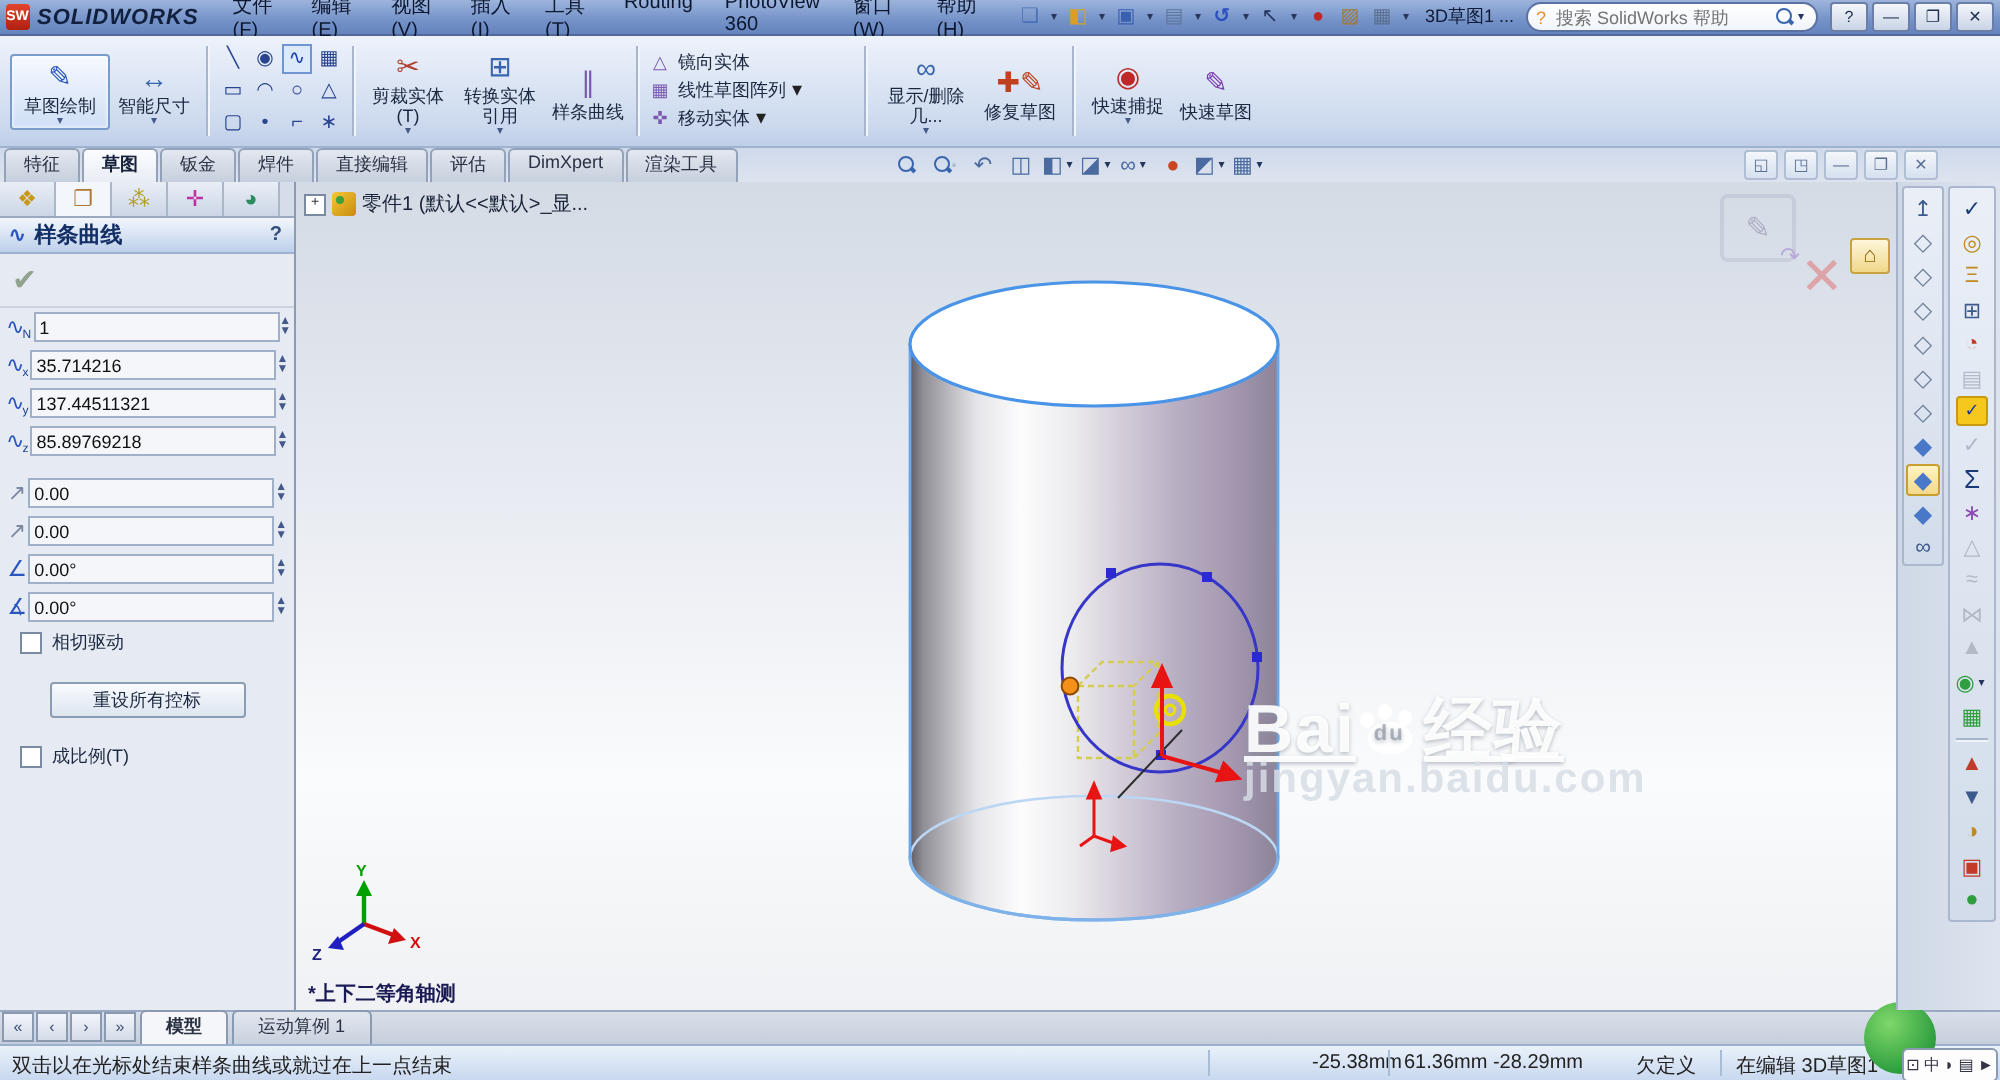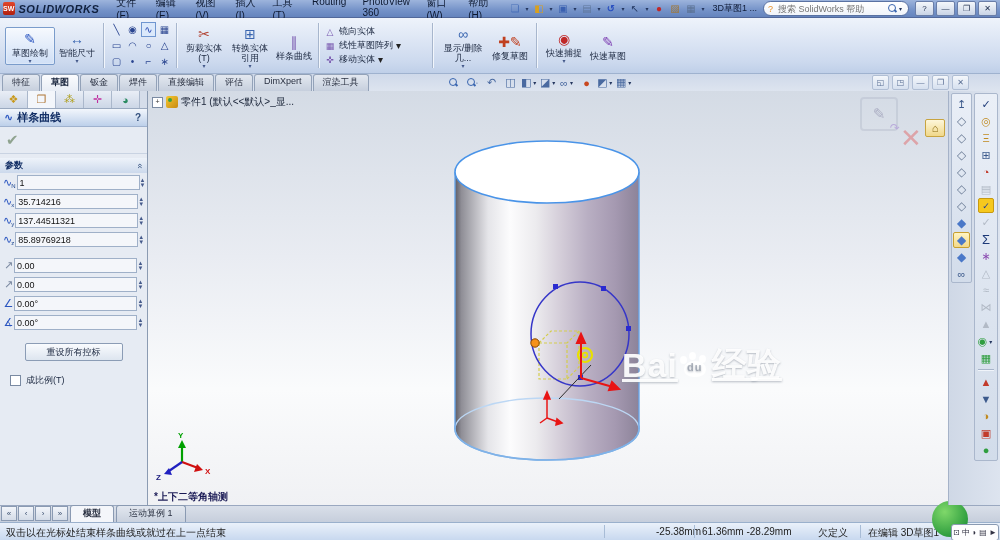--- a/index.html
+++ b/index.html
@@ -335,24 +335,20 @@
       <span class="ptab" data-interactable="true" style="color:#2a8a60;">◕</span>
     </div>
     <div class="pmhdr" data-interactable="false">
       <span class="spl" data-interactable="false">∿</span>
       <span class="ttl" data-interactable="false">样条曲线</span>
       <span class="hlp" data-interactable="true">?</span>
     </div>
     <div class="okrow">
       <span class="okmark" data-interactable="true">✔</span>
     </div>
-    <div class="sechdr" data-interactable="true">
-      <span class="stl" data-interactable="false">参数</span>
-      <span class="chev" data-interactable="true">«</span>
-    </div>
     <div class="prow" data-interactable="false">
       <span class="pic" data-interactable="false">∿<span class="sub">N</span></span>
       <input class="pinp" data-interactable="true" value="1" style="">
       <span class="spinner" data-interactable="true">
           <span>▲</span>
           <span>▼</span>
         </span>
     </div>
     <div class="prow" data-interactable="false">
       <span class="pic" data-interactable="false">∿<span class="sub">x</span></span>
@@ -403,20 +399,24 @@
           <span>▼</span>
         </span>
     </div>
     <div class="prow" data-interactable="false">
       <span class="pic" data-interactable="false">∡</span>
       <input class="pinp" data-interactable="true" value="0.00°" style="">
       <span class="spinner" data-interactable="true">
           <span>▲</span>
           <span>▼</span>
         </span>
+    </div>
+    <div class="cbrow" data-interactable="true">
+      <span class="cbx" data-interactable="true"></span>
+      <span class="cbl" data-interactable="false">相切驱动</span>
     </div>
     <div class="gap6"></div>
     <div class="pbtnrow">
         <span class="pbtn" data-interactable="true">重设所有控标</span>
       </div>
     <div class="gap6"></div>
     <div class="cbrow" data-interactable="true">
       <span class="cbx" data-interactable="true"></span>
       <span class="cbl" data-interactable="false">成比例(T)</span>
     </div>
@@ -518,20 +518,21 @@
     <span data-interactable="false">Bai</span>
     <span class="paw" data-interactable="false">
       <span class="toe t1"></span>
         <span class="toe t2"></span>
         <span class="toe t3"></span>
       <span class="pad"></span>
       <span class="du" data-interactable="false">du</span>
     </span>
     <span data-interactable="false">经验</span>
   </div>
+  <div class="wmurl" data-interactable="false">jingyan.baidu.com</div>
   <div class="greenball" data-interactable="false"></div>
 
   <div class="rightstrip" data-interactable="false">
     <div class="rcolA" data-interactable="false">
       <span class="ri" data-interactable="true">↥</span>
       <span class="ri wire" data-interactable="true">◇</span>
       <span class="ri wire" data-interactable="true">◇</span>
       <span class="ri wire" data-interactable="true">◇</span>
       <span class="ri wire" data-interactable="true">◇</span>
       <span class="ri wire" data-interactable="true">◇</span>

